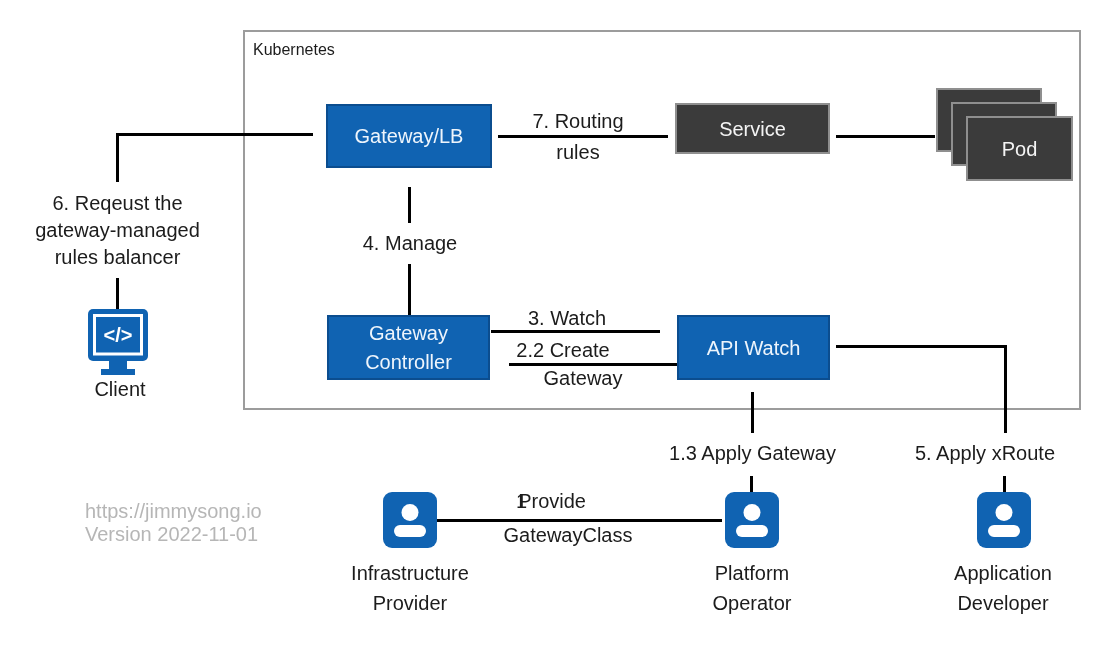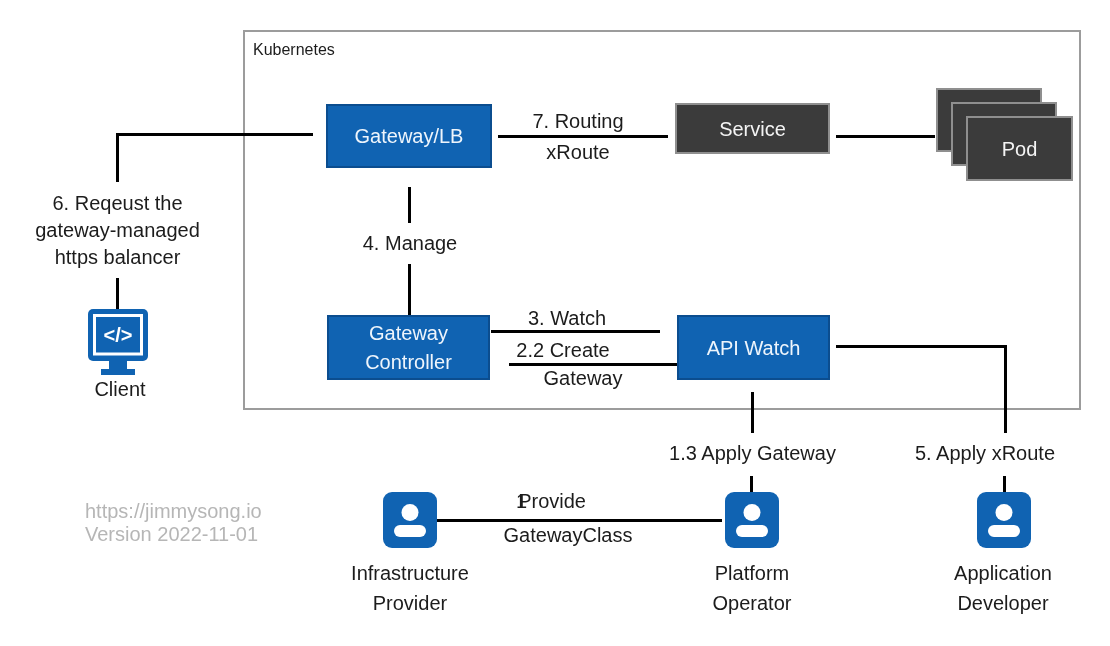--- a/index.html
+++ b/index.html
@@ -66,21 +66,21 @@
   </div>
 
   <div class="node blue" style="left:677px;top:315px;width:153px;height:65px">
     <span>API Watch</span>
   </div>
 
   <div class="t center" style="left:478px;top:108px;width:200px">
     <span>7. Routing</span>
   </div>
   <div class="t center" style="left:478px;top:139px;width:200px">
-    <span>xRoute</span>
+    <span>rules</span>
   </div>
 
   <div class="t center" style="left:310px;top:230px;width:200px">
     <span>4. Manage</span>
   </div>
 
   <div class="t center" style="left:467px;top:305px;width:200px">
     <span>3. Watch</span>
   </div>
 
@@ -95,21 +95,21 @@
     <span>1.3 Apply Gateway</span>
   </div>
 
   <div class="t center" style="left:885px;top:440px;width:200px">
     <span>5. Apply xRoute</span>
   </div>
 
   <div class="t center" style="left:7px;top:190px;width:221px;white-space:normal">
     <div>6. Reqeust the</div>
     <div>gateway-managed</div>
-    <div>https balancer</div>
+    <div>rules balancer</div>
   </div>
 
   <div class="t center" style="left:452px;top:488px;width:200px">
     <span class="num-overlap">1</span><span>Provide</span>
   </div>
   <div class="t center" style="left:468px;top:522px;width:200px">
     <span>GatewayClass</span>
   </div>
 
   <svg style="left:88px;top:309px" width="60" height="66" viewBox="0 0 60 66">

